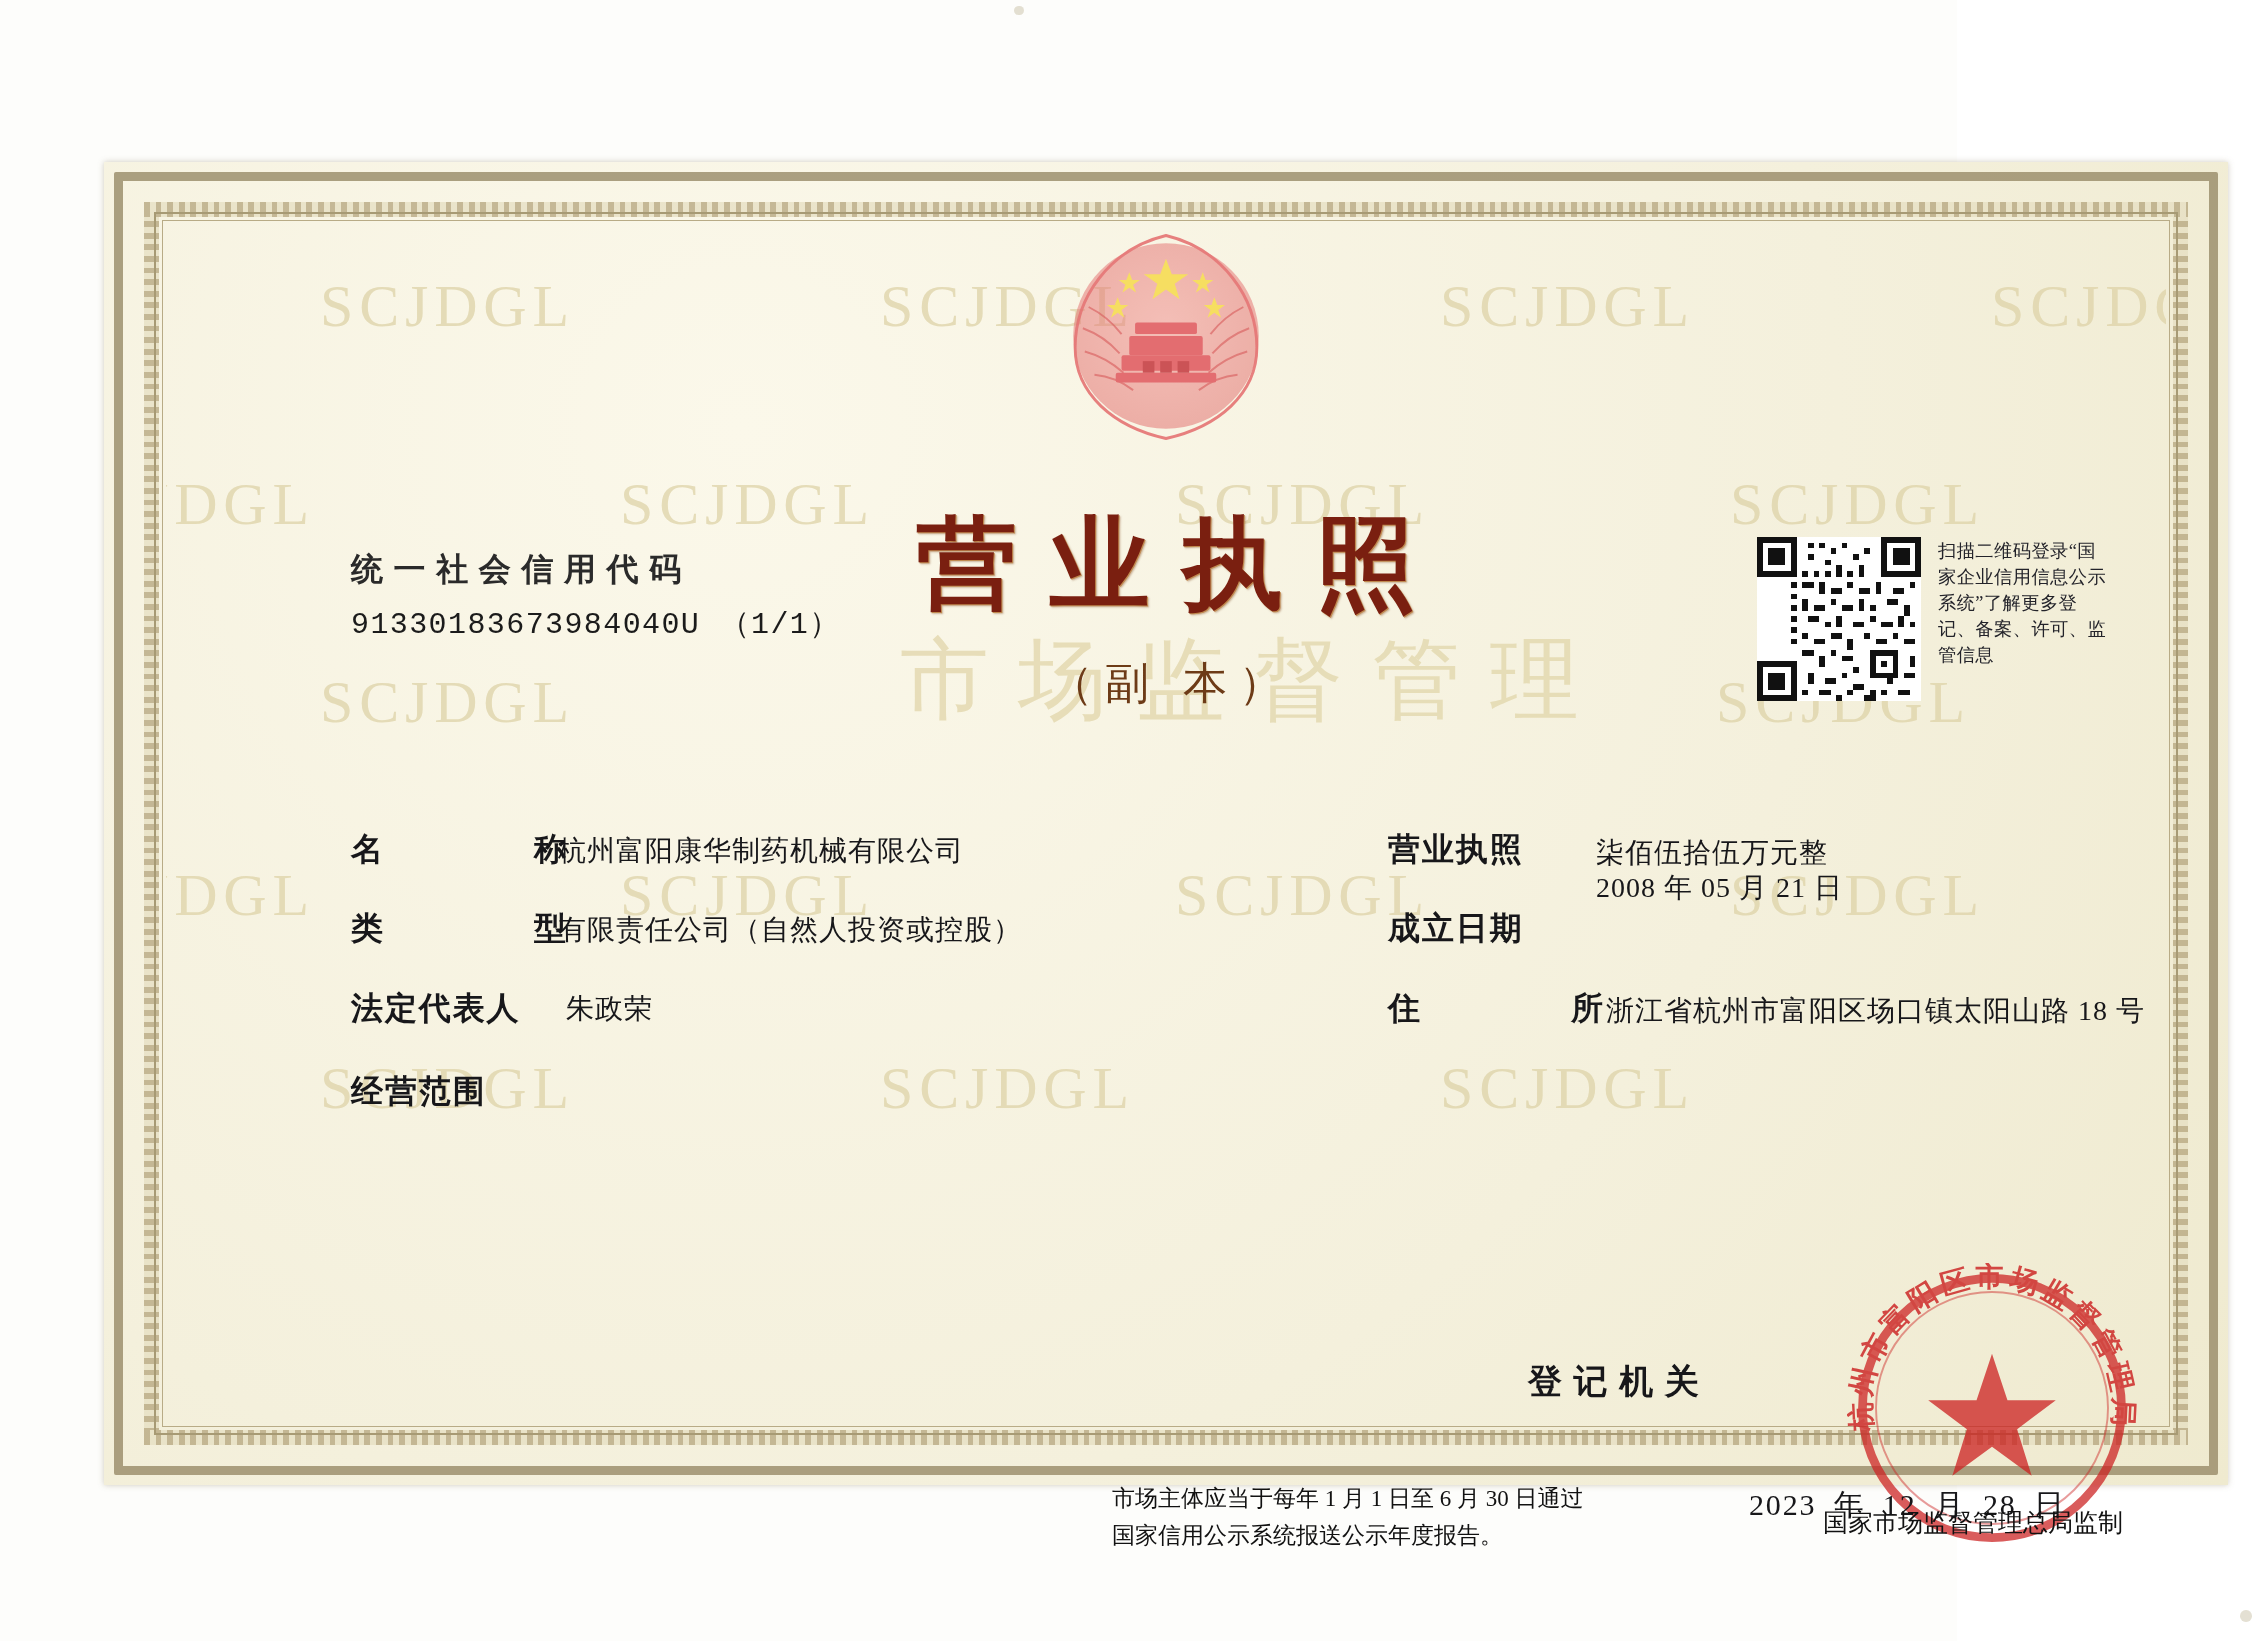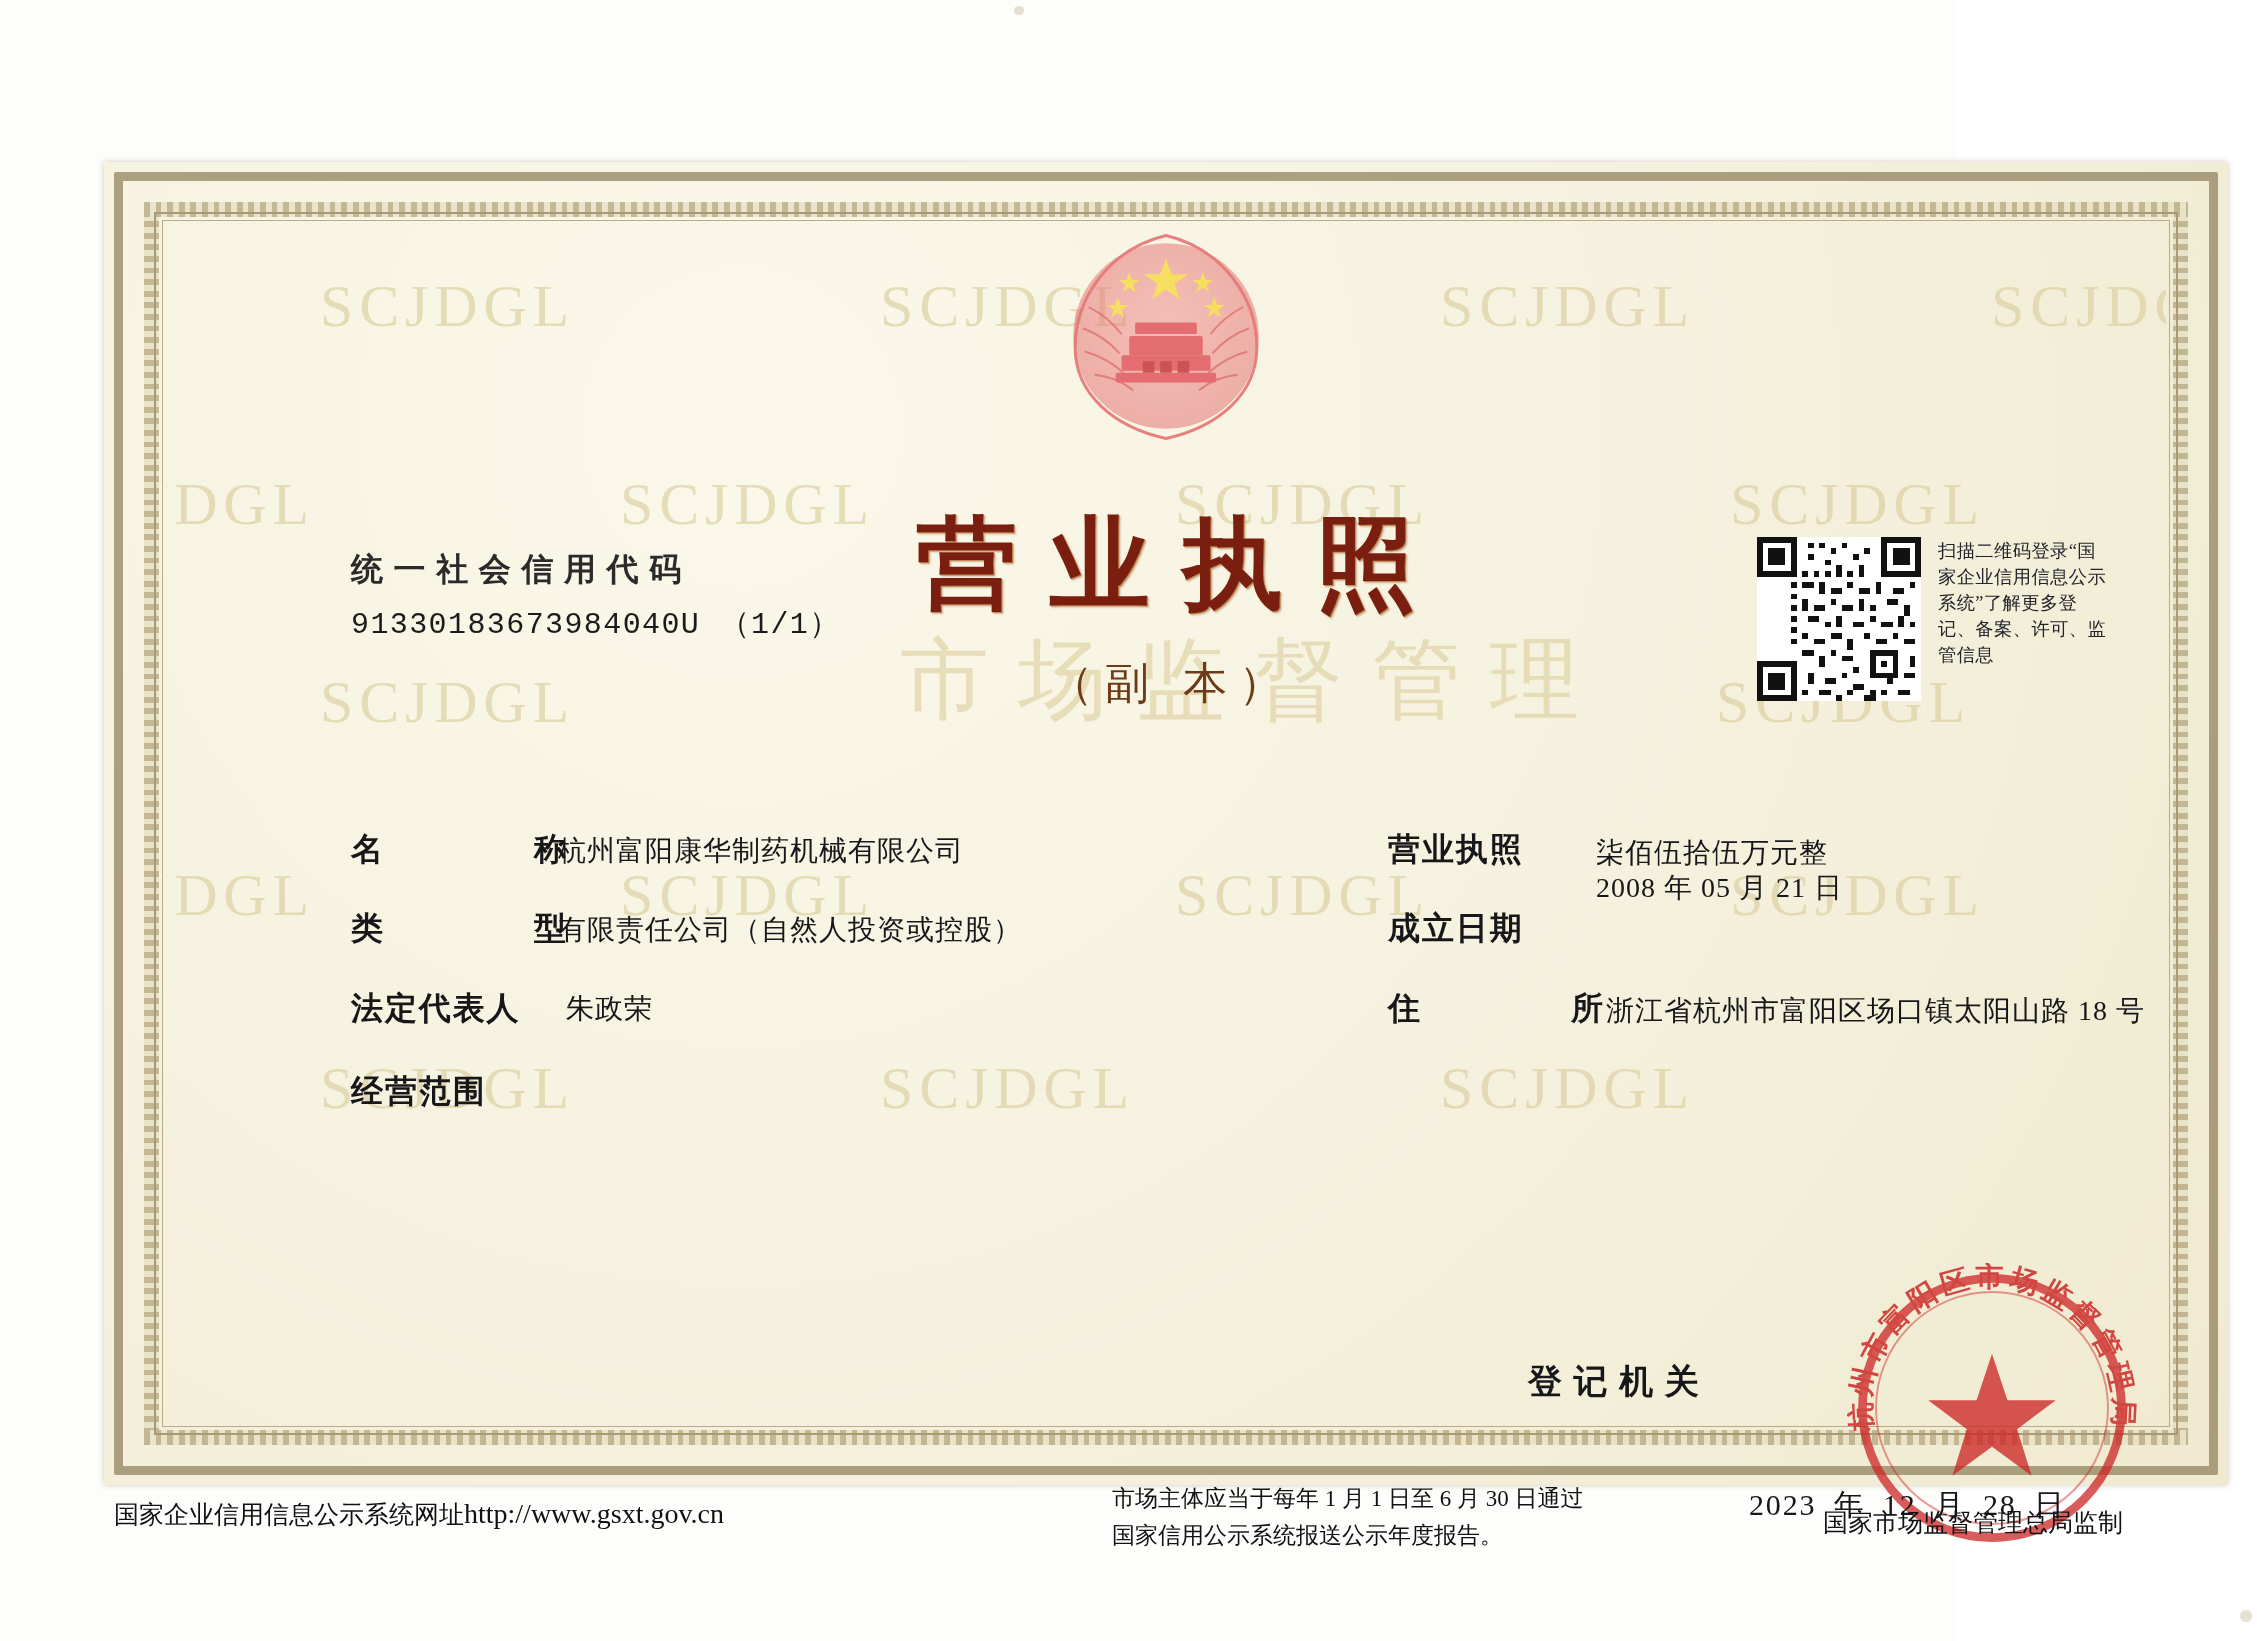--- a/index.html
+++ b/index.html
@@ -532,23 +532,20 @@
       <span>2023</span>
       <span>年</span>
       <span>12</span>
       <span>月</span>
       <span>28</span>
       <span>日</span>
     </div>
 
   </div>
 
-  <div class="footer-text" id="footer-left">
-    <span>国家企业信用信息公示系统网址</span><span id="footer-url">http://www.gsxt.gov.cn</span>
-  </div>
 
   <div class="footer-text" id="footer-center">
     <div>市场主体应当于每年 1 月 1 日至 6 月 30 日通过</div>
     <div>国家信用公示系统报送公示年度报告。</div>
   </div>
 
   <div class="footer-text" id="footer-right">国家市场监督管理总局监制</div>
 
   <div class="speck" style="left:1014px; top:5.8px;  width:9.7px; height:9.7px;"></div>
   <div class="speck" style="left:2240px; top:1610px; width:11.6px; height:11.6px;"></div>

